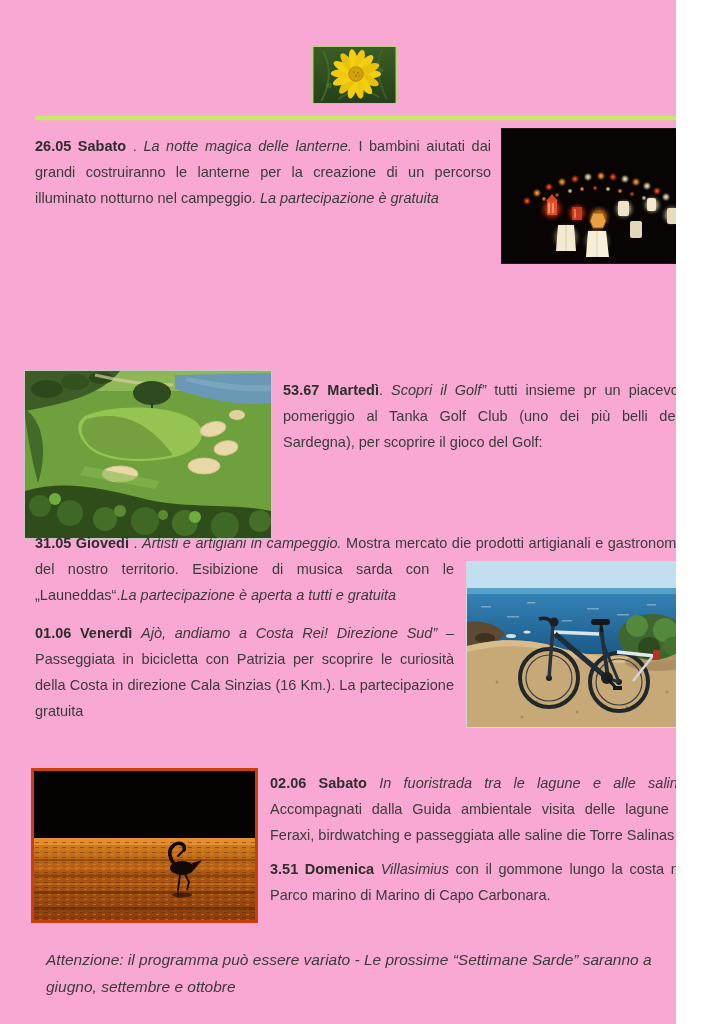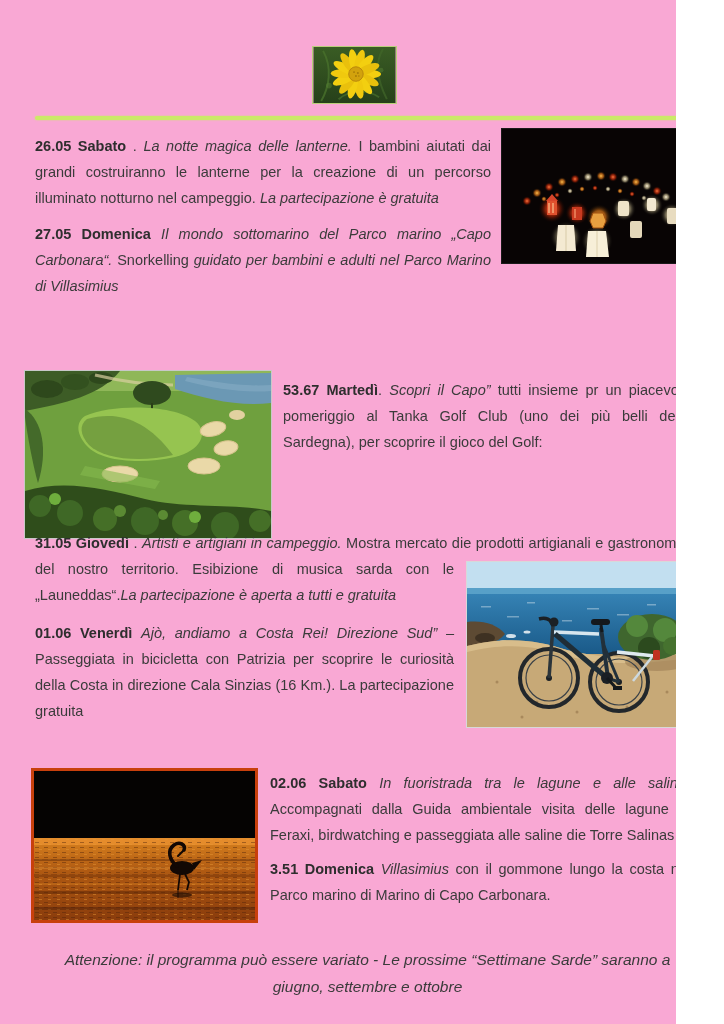--- a/index.html
+++ b/index.html
@@ -40,23 +40,23 @@
   .secC .p2 { margin-top:12px; }
   .bike { float:right; width:224px; height:167px; margin:5px 0 8px 12px;
           border:1px solid #d8d8d8; background:#c7a977; }
 
   .secD { position:absolute; left:31px; top:766px; width:659px; }
   .flamingo { float:left; width:227px; height:155px; margin:2px 12px 6px 0;
               border:3px solid #c8400c; background:#050302; }
   .secD .p1 { padding-top:4px; }
   .secD .p2 { margin-top:8px; }
 
-  .footer { position:absolute; left:40px; top:946px; width:655px;
+  .footer { position:absolute; left:46px; top:946px; width:655px;
             font-size:15.5px; line-height:27px; font-style:italic;
-            color:#3b3b3b; text-align:center; }
+            color:#3b3b3b; text-align:left; }
 
   svg { display:block; }
 </style>
 </head>
 <body>
 
 <div class="page">
 
   <div class="flower">
     <svg viewBox="0 0 85 58" width="83" height="56">
@@ -160,21 +160,20 @@
         <rect x="145" y="69" width="9" height="13" rx="2" fill="#f2e8d0"></rect>
         <rect x="165" y="79" width="11" height="16" rx="2" fill="#e8dcc0"></rect>
         <polygon points="56,96 72,96 74,122 54,122" fill="#f4ead2"></polygon>
         <line x1="64" y1="96" x2="64" y2="122" stroke="#d8cba8" stroke-width="1"></line>
         <polygon points="86,102 104,102 107,128 84,128" fill="#f7efd8"></polygon>
         <line x1="95" y1="102" x2="95" y2="128" stroke="#ddd0ad" stroke-width="1"></line>
         <rect x="128" y="92" width="12" height="17" rx="2" fill="#e4d8ba"></rect>
       </svg>
     </span>
     <p class="ev p1"><span class="sb">26.05 Sabato</span><span class="sp"> . </span><span class="si">La notte magica delle lanterne.</span><span class="sp"> I bambini aiutati dai grandi costruiranno le lanterne per la creazione di un percorso illuminato notturno nel campeggio. </span><span class="si">La partecipazione è gratuita</span></p>
-    <p class="ev p2"><span class="sb">27.05 Domenica</span><span class="sp"> </span><span class="si">Il mondo sottomarino del Parco marino „Capo Carbonara“.</span><span class="sp"> Snorkelling </span><span class="si">guidato per bambini e adulti nel Parco Marino di Villasimius</span></p>
   </div>
 
 
   <div class="secB">
     <span class="golf">
       <svg viewBox="0 0 246 167" width="246" height="167">
         <rect width="246" height="167" fill="#6fa03e"></rect>
         <rect width="246" height="20" fill="#8fb758"></rect>
         <path d="M0,0 L95,0 C75,25 40,32 0,40 Z" fill="#3d5c26"></path>
         <ellipse cx="22" cy="18" rx="16" ry="9" fill="#2e481c"></ellipse>
@@ -201,21 +200,21 @@
           <circle cx="120" cy="150" r="14" fill="#3f6826"></circle>
         <circle cx="160" cy="152" r="13" fill="#456f27"></circle>
           <circle cx="200" cy="155" r="14" fill="#3f6826"></circle>
         <circle cx="235" cy="150" r="11" fill="#456f27"></circle>
         <circle cx="30" cy="128" r="6" fill="#6fae3d"></circle>
           <circle cx="95" cy="140" r="6" fill="#5b8a33"></circle>
         <circle cx="170" cy="146" r="6" fill="#6fae3d"></circle>
           <circle cx="138" cy="144" r="5" fill="#5b8a33"></circle>
       </svg>
     </span>
-    <p class="ev p1"><span class="sb">53.67 Martedì</span><span class="sp">. </span><span class="si">Scopri il Capo”</span><span class="sp"> tutti insieme pr un piacevole pomeriggio al Tanka Golf Club (uno dei più belli della Sardegna), per scoprire il gioco del Golf:</span></p>
+    <p class="ev p1"><span class="sb">53.67 Martedì</span><span class="sp">. </span><span class="si">Scopri il Golf”</span><span class="sp"> tutti insieme pr un piacevole pomeriggio al Tanka Golf Club (uno dei più belli della Sardegna), per scoprire il gioco del Golf:</span></p>
   </div>
 
   <div class="secC">
     <p class="ev p1"><span class="sb">31.05 Giovedì</span><span class="sp"> . </span><span class="si">Artisti e artigiani in campeggio.</span><span class="sp"> Mostra mercato die prodotti artigianali e gastronomici del nostro territorio. Esibizione di musica</span><span class="bike">
           <svg viewBox="0 0 222 165" width="222" height="165">
         <defs>
           <linearGradient id="sea" x1="0" y1="0" x2="0" y2="1">
             <stop offset="0" stop-color="#3582b4"></stop>
                 <stop offset="1" stop-color="#1a5a89"></stop>
           </linearGradient>

